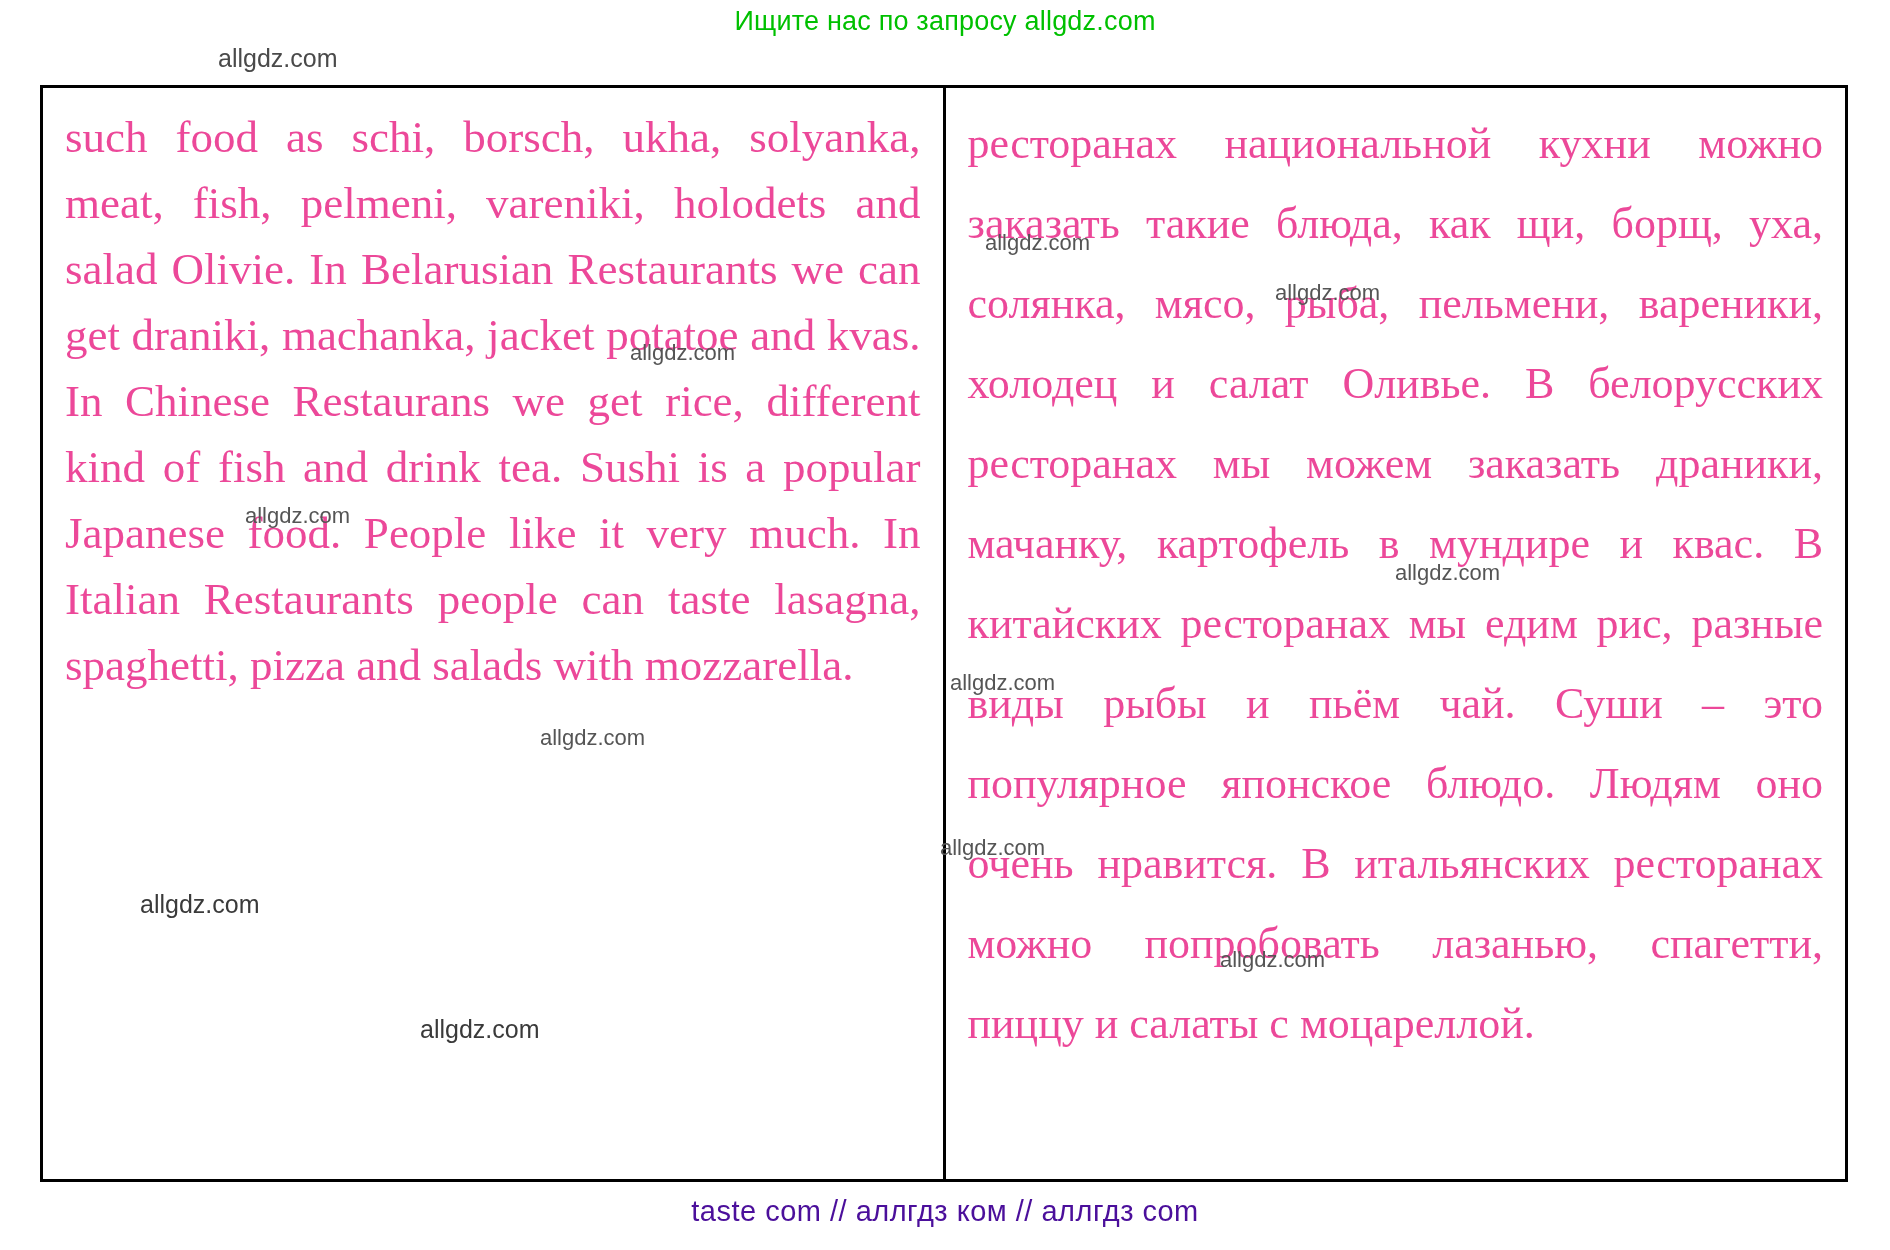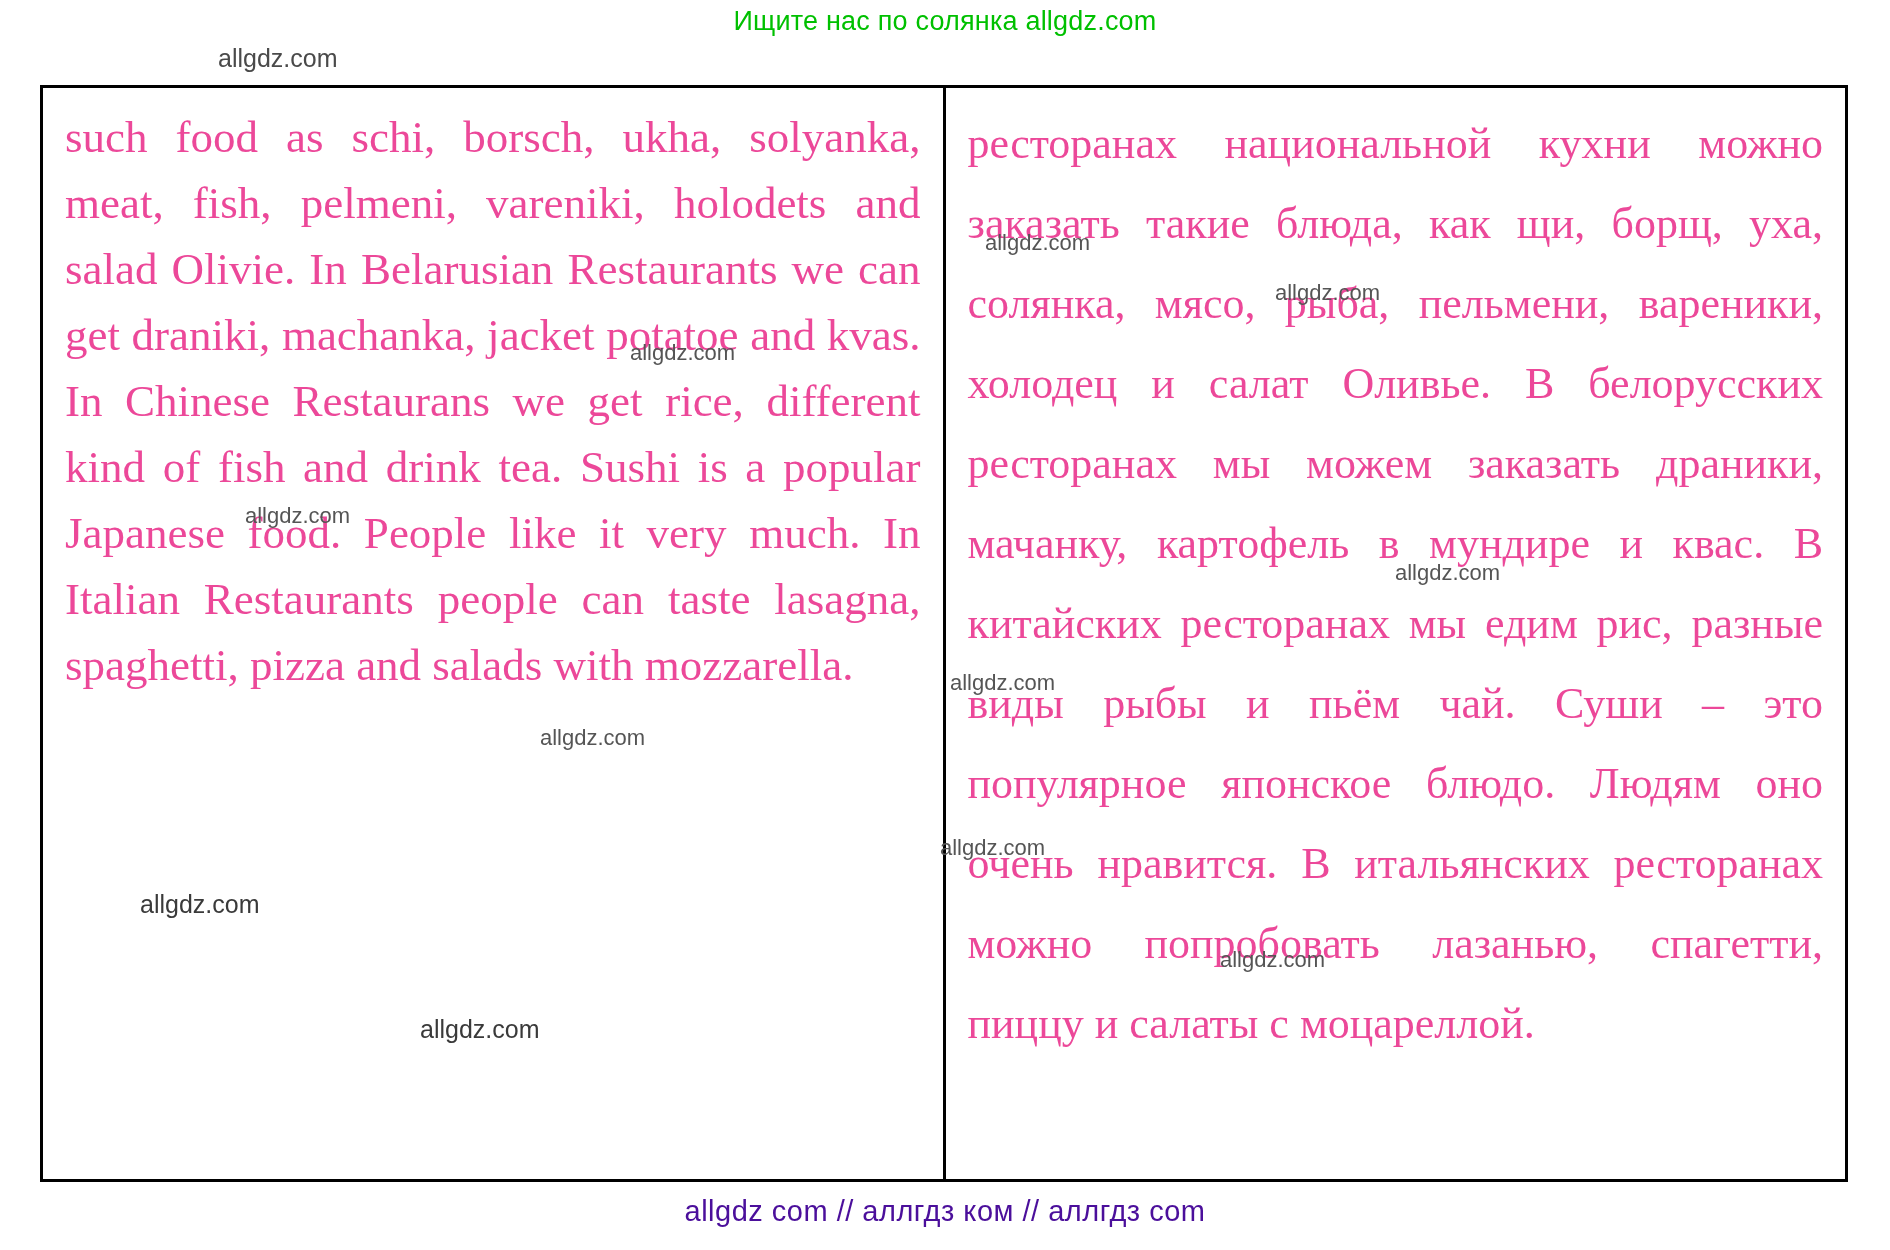--- a/index.html
+++ b/index.html
@@ -97,21 +97,21 @@
     font-size: 29px;
     color: #4b0f9b;
     letter-spacing: 0.5px;
   }
 </style>
 </head>
 <body>
 
 <div class="page">
 
-  <div class="top-banner">Ищите нас по солянка allgdz.com</div>
+  <div class="top-banner">Ищите нас по запросу allgdz.com</div>
 
   <div class="header-wm">allgdz.com</div>
 
   <div class="table-frame">
 
     <div class="col col-left">
       <p class="body-text en">such food as schi, borsch, ukha, solyanka, meat, fish, pelmeni, vareniki, holodets and salad Olivie. In Belarusian Restaurants we can get draniki, machanka, jacket potatoe and kvas. In Chinese Restaurans we get rice, different kind of fish and drink tea. Sushi is a popular Japanese food. People like it very much. In Italian Restaurants people can taste lasagna, spaghetti, pizza and salads with mozzarella.</p>
     </div>
 
     <div class="col col-right">
@@ -127,15 +127,15 @@
       <div class="wm big" style="left: 140px; top: 890px; font-size: 25px;">allgdz.com</div>
       <div class="wm big" style="left: 420px; top: 1015px; font-size: 25px;">allgdz.com</div>
       <div class="wm" style="left: 985px; top: 230px; font-size: 22px;">allgdz.com</div>
       <div class="wm" style="left: 1275px; top: 280px; font-size: 22px;">allgdz.com</div>
       <div class="wm" style="left: 1395px; top: 560px; font-size: 22px;">allgdz.com</div>
       <div class="wm" style="left: 950px; top: 670px; font-size: 22px;">allgdz.com</div>
       <div class="wm" style="left: 940px; top: 835px; font-size: 22px;">allgdz.com</div>
       <div class="wm" style="left: 1220px; top: 947px; font-size: 22px;">allgdz.com</div>
     </div>
 
-  <div class="footer">allgdz com  //  аллгдз ком  //  аллгдз com</div>
+  <div class="footer">taste com  //  аллгдз ком  //  аллгдз com</div>
 
 </div>
 
 </body></html>

